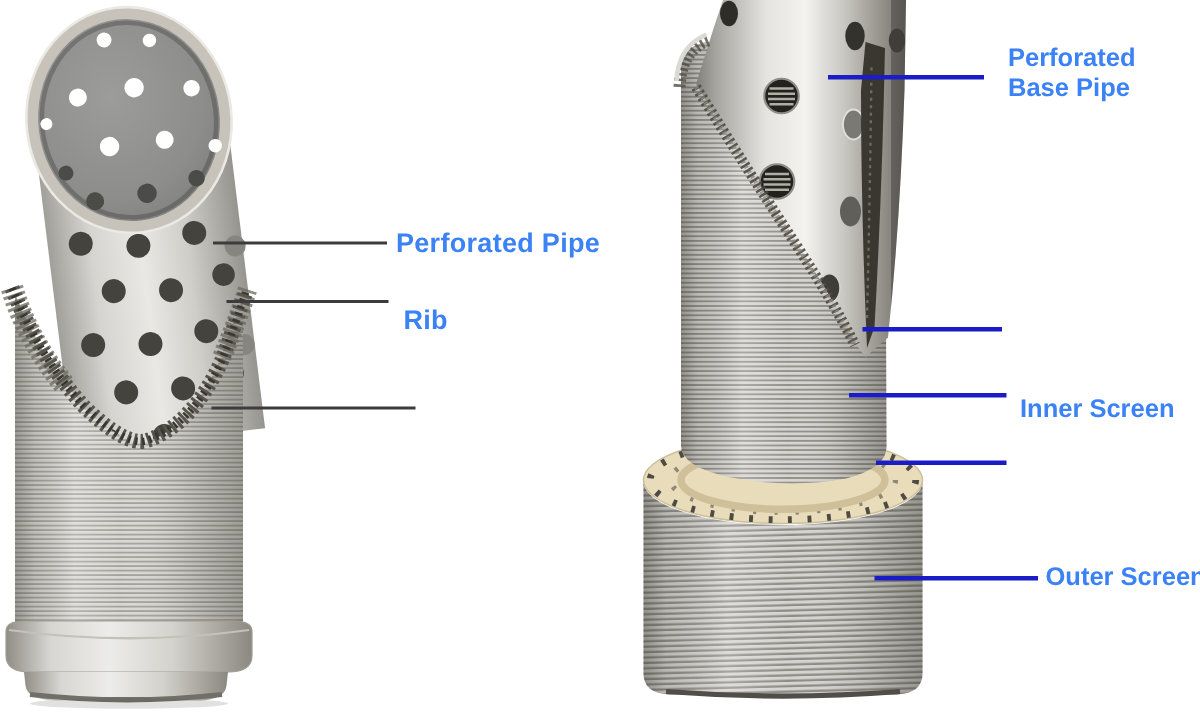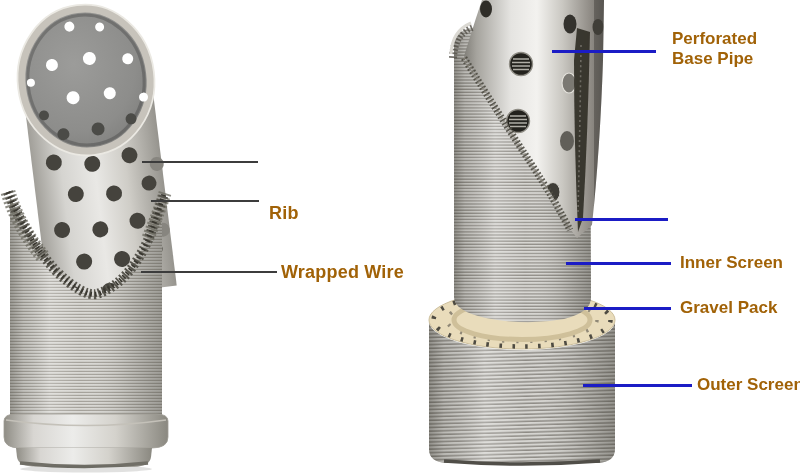--- a/index.html
+++ b/index.html
@@ -1,19 +1,19 @@
 <!DOCTYPE html>
 <html><head>
 <meta charset="utf-8">
 <style>
   html,body{margin:0;padding:0;background:#fff;}
   .stage{position:relative;width:800px;height:475px;background:#ffffff;overflow:hidden;
          font-family:"Liberation Sans",sans-serif;}
   .photo{position:absolute;top:0;}
-  .label{position:absolute;font-weight:bold;color:#a16207;white-space:nowrap;}
+  .label{position:absolute;font-weight:bold;color:#3b82f6;white-space:nowrap;}
   .label.lg{font-size:18px;letter-spacing:.2px;}
   .label.sm{font-size:17px;}
   .label.wrap{white-space:normal;width:94px;line-height:1.18;}
   .lead{position:absolute;}
   .lead-dark{height:2px;background:#3c3c3c;}
   .lead-blue{height:3px;background:#1b1cc5;}
 </style>
 </head>
 <body>
 
@@ -210,34 +210,33 @@
 
     <g fill="none">
       <path d="M44,58 Q80,116 110,162 Q136,202 150,230" stroke="#4c4a41" stroke-width="7" stroke-dasharray="1.7,2.1" opacity=".9"></path>
       <path d="M44,58 Q80,116 110,162 Q136,202 150,230" stroke="#8d8a80" stroke-width="3" stroke-dasharray="1.3,2.6" opacity=".8"></path>
       <path d="M33,58 Q34,34 52,27" stroke="#524f47" stroke-width="8" stroke-dasharray="1.7,2" opacity=".8"></path>
       <path d="M31,54 Q32,31 51,23" stroke="#dbd9d3" stroke-width="3"></path>
     </g>
   </svg>
 
   <div class="lead lead-dark" style="left:142px;top:161px;width:116px;"></div>
+  <div class="label lg" style="left:264px;top:152px;">Perforated Pipe</div>
 
   <div class="lead lead-dark" style="left:151px;top:200px;width:108px;"></div>
   <div class="label lg" style="left:269px;top:191px;margin-top:12px;">Rib</div>
 
   <div class="lead lead-dark" style="left:141px;top:271px;width:136px;"></div>
-  <div class="label lg" style="left:281px;top:262px;">Wrapped Wire</div>
 
   <div class="lead lead-blue" style="left:552px;top:50px;width:104px;"></div>
   <div class="label sm wrap" style="left:672px;top:29px;">Perforated Base Pipe</div>
 
   <div class="lead lead-blue" style="left:575px;top:218px;width:93px;"></div>
 
   <div class="lead lead-blue" style="left:566px;top:262px;width:105px;"></div>
-  <div class="label sm" style="left:680px;top:253px;">Inner Screen</div>
+  <div class="label sm" style="left:680px;top:263px;">Inner Screen</div>
 
   <div class="lead lead-blue" style="left:584px;top:307px;width:87px;"></div>
-  <div class="label sm" style="left:680px;top:298px;">Gravel Pack</div>
 
   <div class="lead lead-blue" style="left:583px;top:384px;width:109px;"></div>
   <div class="label sm" style="left:697px;top:375px;">Outer Screen</div>
 
 </div>
 
 </body></html>

